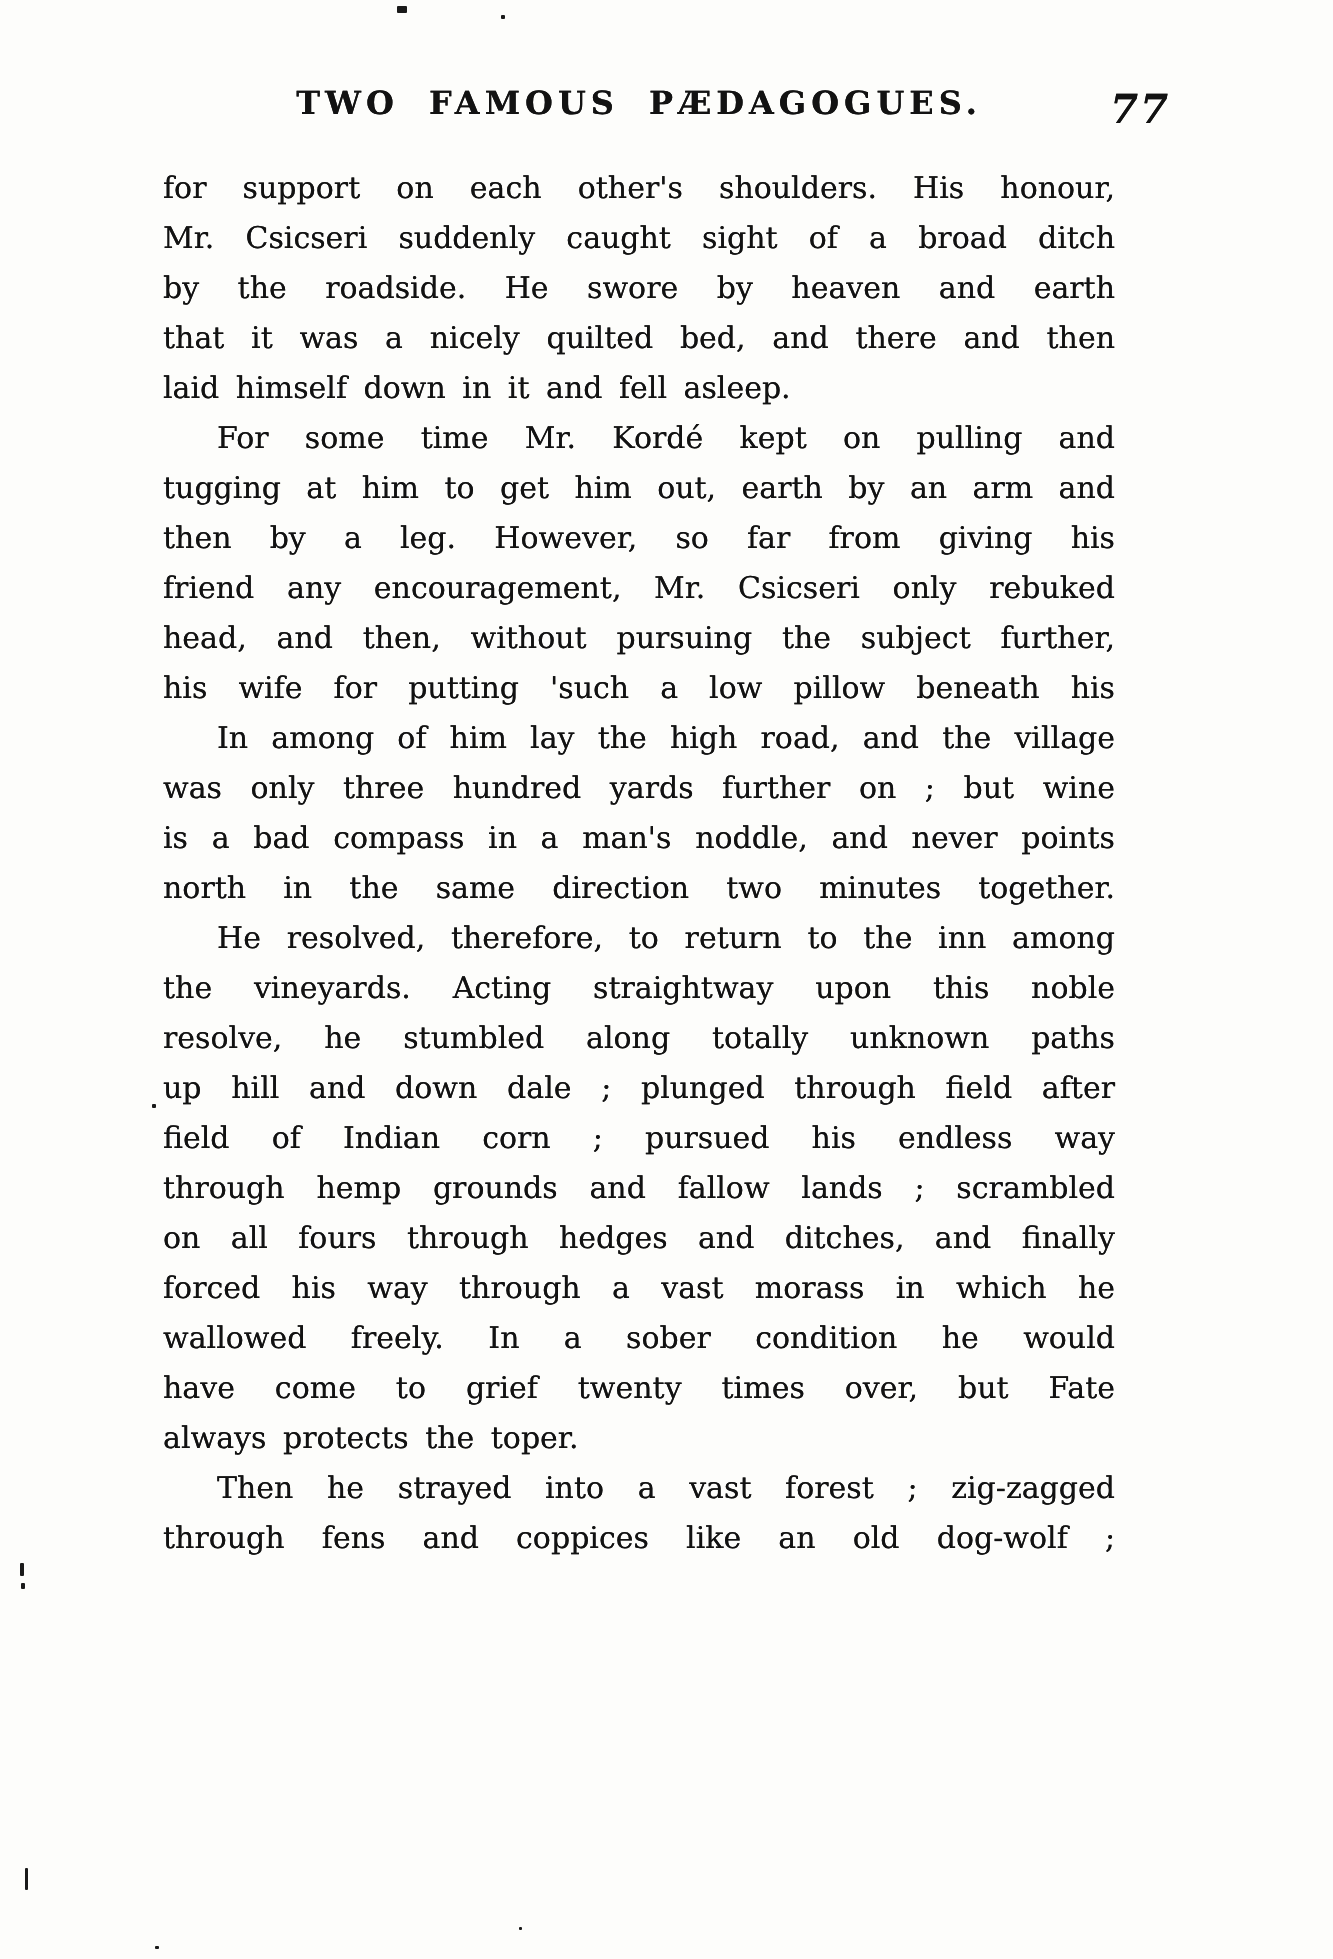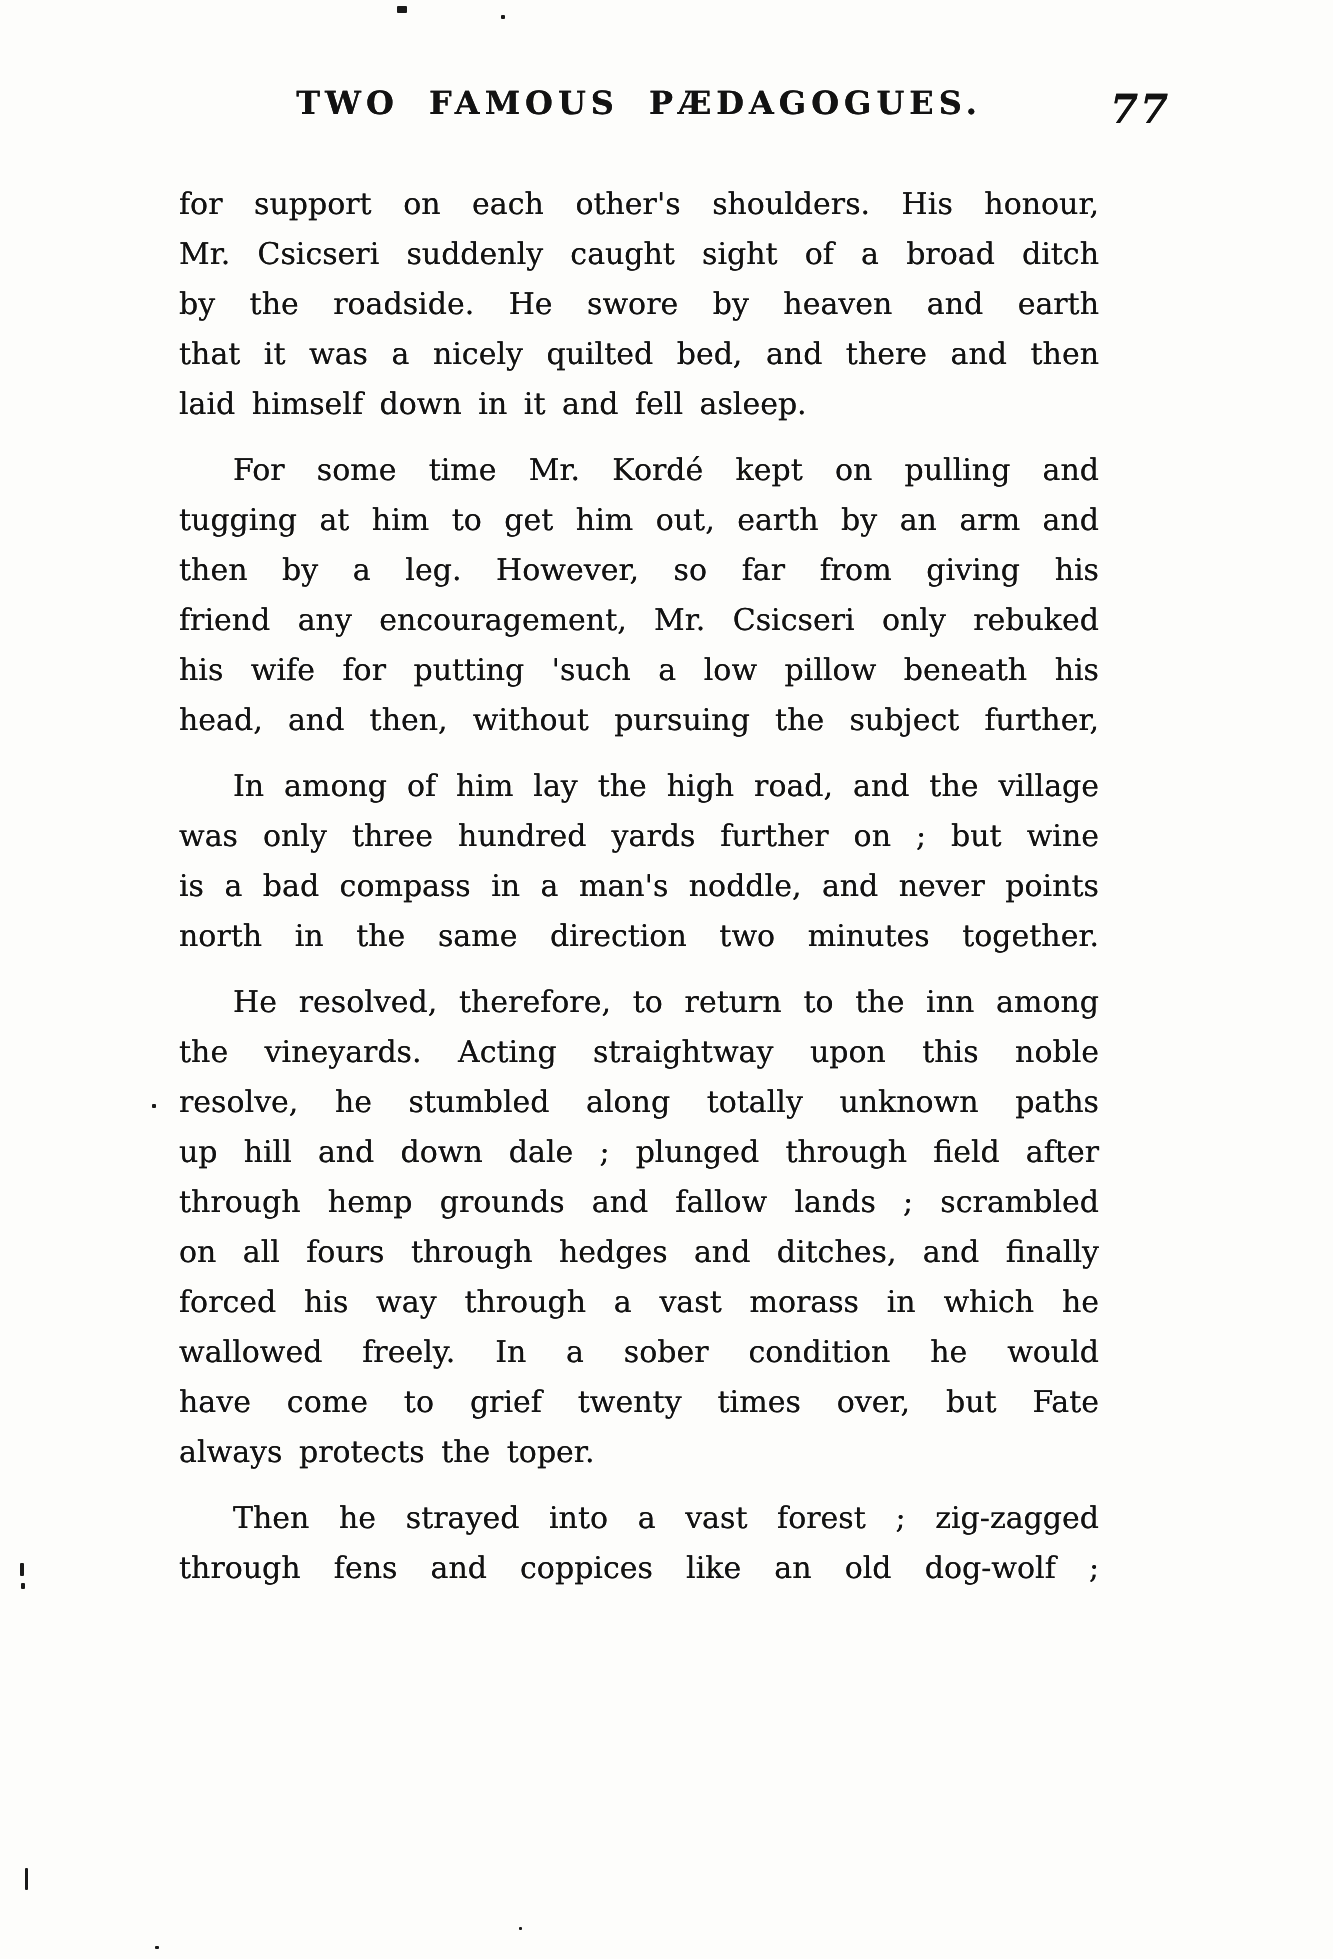--- a/index.html
+++ b/index.html
@@ -54,21 +54,21 @@
   .text-block {
     position: absolute;
     left: 163px;
     top: 164px;
     width: 952px;
     font-size: 30px;
     line-height: 50px;
     word-spacing: 2px;
     text-shadow: 0 0 0.55px rgba(0,0,0,0.8);
   }
-  .paragraph { margin: 16px; }
+  .paragraph { margin: 0; }
   .line {
     text-align: justify;
     text-align-last: justify;
     text-justify: inter-word;
     white-space: normal;
     height: 50px;
     overflow: visible;
   }
   .line.flush-left {
     text-align-last: left;
@@ -98,34 +98,35 @@
         <div class="line">Mr. Csicseri suddenly caught sight of a broad ditch</div>
         <div class="line">by the roadside.  He swore by heaven and earth</div>
         <div class="line">that it was a nicely quilted bed, and there and then</div>
         <div class="line flush-left">laid himself down in it and fell asleep.</div>
       </div>
       <div class="paragraph indent">
         <div class="line first">For some time Mr. Kordé kept on pulling and</div>
         <div class="line">tugging at him to get him out, earth by an arm and</div>
         <div class="line">then by a leg.  However, so far from giving his</div>
         <div class="line">friend any encouragement, Mr. Csicseri only rebuked</div>
+        <div class="line">head, and then, without pursuing the subject further,</div>
         <div class="line">his wife for putting 'such a low pillow beneath his</div>
-        <div class="line">head, and then, without pursuing the subject further,</div>
       </div>
       <div class="paragraph indent">
         <div class="line first">In among of him lay the high road, and the village</div>
         <div class="line">was only three hundred yards further on ; but wine</div>
         <div class="line">is a bad compass in a man's noddle, and never points</div>
         <div class="line">north in the same direction two minutes together.</div>
       </div>
       <div class="paragraph indent">
         <div class="line first">He resolved, therefore, to return to the inn among</div>
         <div class="line">the vineyards.  Acting straightway upon this noble</div>
         <div class="line">resolve, he stumbled along totally unknown paths</div>
         <div class="line">up hill and down dale ; plunged through field after</div>
+        <div class="line">field of Indian corn ; pursued his endless way</div>
         <div class="line">through hemp grounds and fallow lands ; scrambled</div>
         <div class="line">on all fours through hedges and ditches, and finally</div>
         <div class="line">forced his way through a vast morass in which he</div>
         <div class="line">wallowed freely.  In a sober condition he would</div>
         <div class="line">have come to grief twenty times over, but Fate</div>
         <div class="line flush-left">always protects the toper.</div>
       </div>
       <div class="paragraph indent">
         <div class="line first">Then he strayed into a vast forest ; zig-zagged</div>
         <div class="line">through fens and coppices like an old dog-wolf ;</div>

